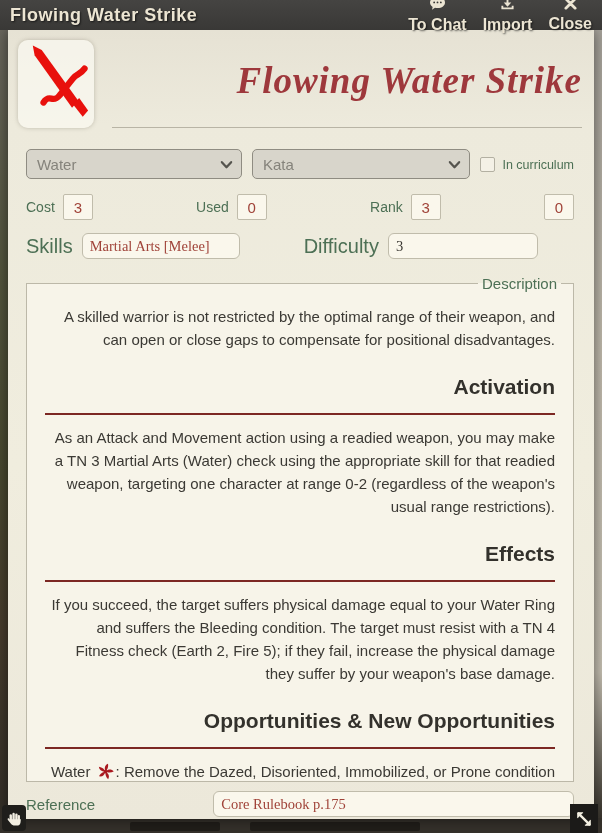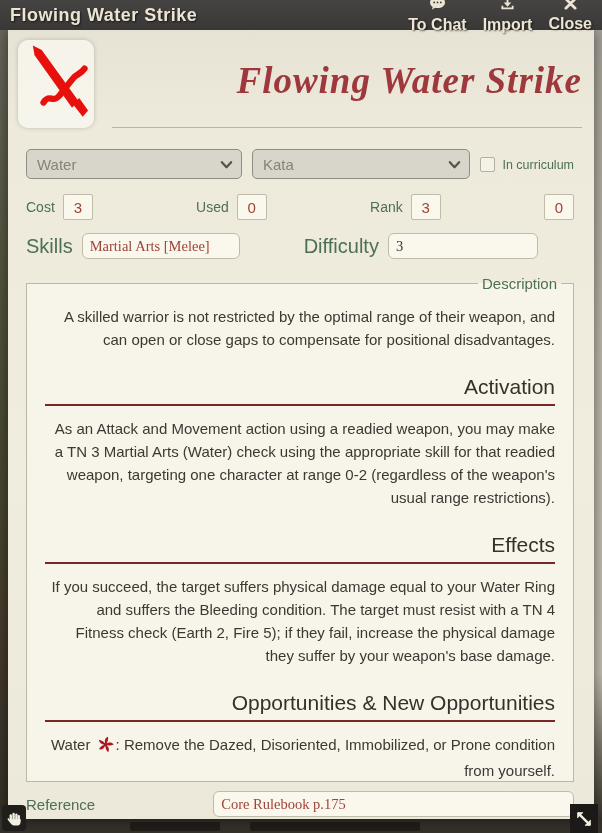--- a/index.html
+++ b/index.html
@@ -89,22 +89,22 @@
 
   
   fieldset.desc-panel {
     margin:16px 8px 0 8px; height:507px; overflow:hidden;
     border:1px solid #bcb8a8; background:#f7f4e9;
     padding:2px 18px 10px 18px;
     text-align:right;
   }
   fieldset.desc-panel legend { color:#4d7055; font-size:15px; padding:0 4px; margin-left:6px; }
   .desc-panel p { color:#3b3934; font-size:15px; line-height:1.55; margin-top:11px; }
-  .desc-panel h2 { margin-top:23px; font-size:21px; font-weight:normal;
-    color:#33312c; padding-bottom:5px; border-bottom:2px solid #7c2723; }
+  .desc-panel h2 { margin-top:23px; font-size:21px; font-weight:bold;
+    color:#33312c; padding-bottom:14px; border-bottom:2px solid #7c2723; }
   .opp-icon { display:inline-block; vertical-align:-3px; margin:0 2px; }
 
   
   .reference-row { display:flex; align-items:center; margin:9px 8px 0 8px; }
   .reference-row .lbl { font-size:15px; }
   .reference-input { width:390px; margin-left:118px; color:#a04339; }
 
   
   .grab-cursor { position:absolute; left:2px; bottom:2px; width:24px; height:26px;
     background:#1f1e1b; border-radius:4px; display:flex; align-items:center;

